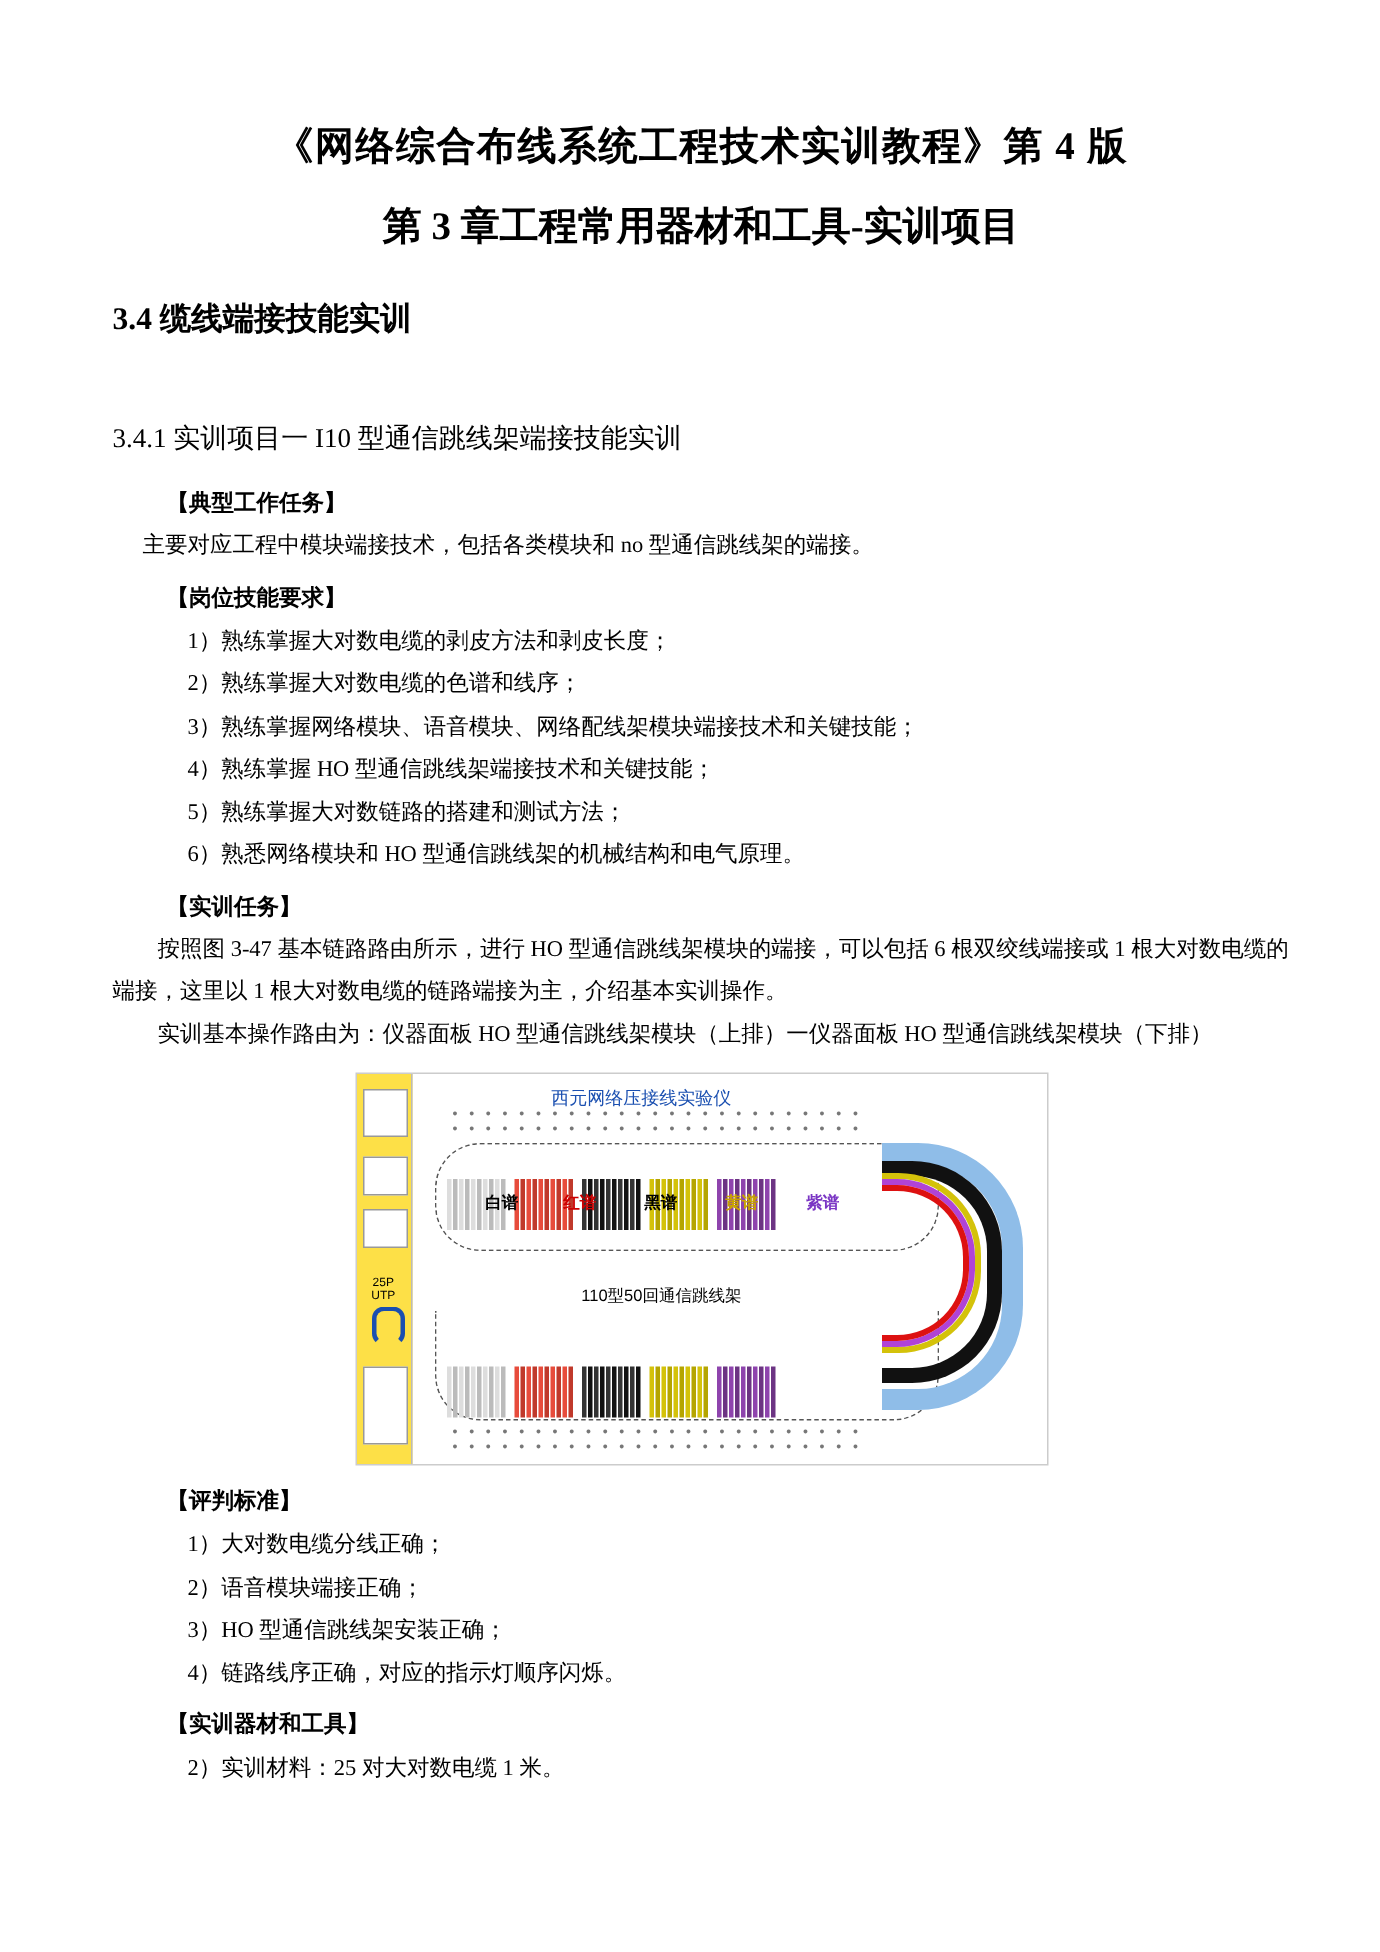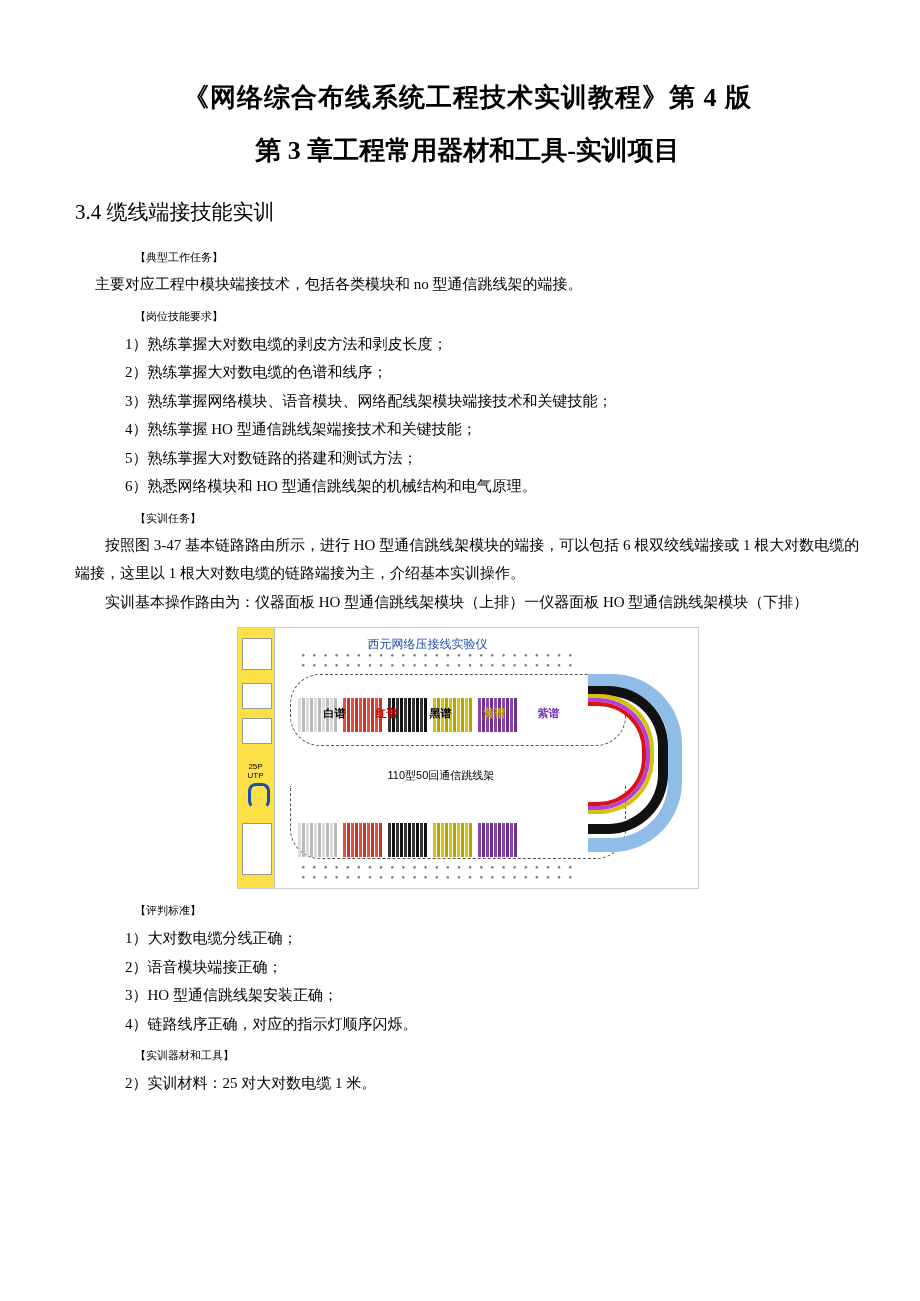--- a/index.html
+++ b/index.html
@@ -25,33 +25,33 @@
     letter-spacing: 1px;
   }
   .title2 {
     text-align: center;
     font-size: 26px;
     font-weight: bold;
     margin-bottom: 30px;
   }
   .section-heading {
     font-size: 21px;
-    font-weight: normal;
-    margin-bottom: 24px;
+    font-weight: bold;
+    margin-bottom: 54px;
     font-family: "SimSun", serif;
   }
   .subsection-heading {
     font-size: 18px;
     margin-bottom: 22px;
     font-family: "SimSun", serif;
   }
   .label {
-    font-weight: normal;
-    margin: 10px 0 6px 60px;
-    font-size: 11px;
+    font-weight: bold;
+    margin: 10px 0 6px 36px;
+    font-size: 15px;
   }
   .para {
     font-size: 15px;
     line-height: 1.85;
     margin: 0 0 2px 20px;
     text-indent: 2em;
   }
   .list-item {
     font-size: 15px;
     line-height: 1.9;
@@ -165,20 +165,21 @@
 </head>
 <body>
 
 <div class="page">
 
   <div class="title1">《网络综合布线系统工程技术实训教程》第 4 版</div>
   <div class="title2">第 3 章工程常用器材和工具-实训项目</div>
 
   <div class="section-heading">3.4 缆线端接技能实训</div>
 
+  <div class="subsection-heading">3.4.1 实训项目一 I10 型通信跳线架端接技能实训</div>
 
   <div class="label">【典型工作任务】</div>
   <div class="para" style="text-indent:0; ">主要对应工程中模块端接技术，包括各类模块和 no 型通信跳线架的端接。</div>
 
   <div class="label">【岗位技能要求】</div>
   <div class="list-item">1）熟练掌握大对数电缆的剥皮方法和剥皮长度；</div>
   <div class="list-item">2）熟练掌握大对数电缆的色谱和线序；</div>
   <div class="list-item">3）熟练掌握网络模块、语音模块、网络配线架模块端接技术和关键技能；</div>
   <div class="list-item">4）熟练掌握 HO 型通信跳线架端接技术和关键技能；</div>
   <div class="list-item">5）熟练掌握大对数链路的搭建和测试方法；</div>

